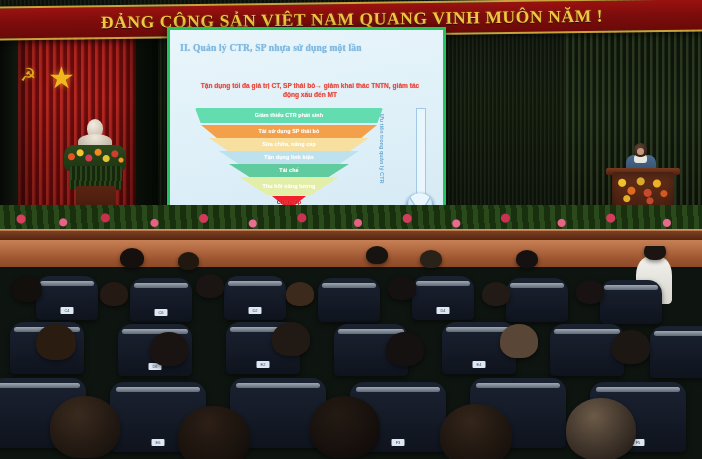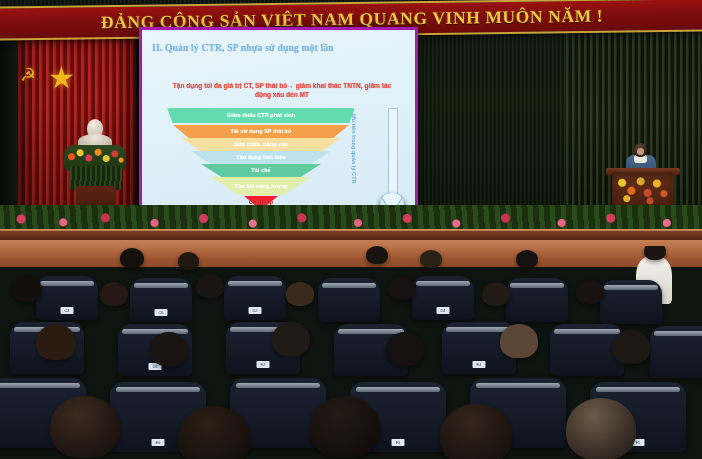--- a/index.html
+++ b/index.html
@@ -155,22 +155,22 @@
       radial-gradient(circle at 46% 26%,#d8a92c 0 3.5px,transparent 4.5px),
       radial-gradient(circle at 58% 58%,#c94a2b 0 3.5px,transparent 4.5px),
       radial-gradient(circle at 74% 32%,#eeb227 0 3.5px,transparent 4.5px),
       radial-gradient(circle at 86% 60%,#d05a22 0 3px,transparent 4px),
       radial-gradient(circle at 22% 74%,#e2b02b 0 3px,transparent 4px),
       radial-gradient(circle at 62% 80%,#c24a2c 0 3px,transparent 4px);
   }
 
   
   .screen-frame{
-    position:absolute;left:139px;top:27px;width:279px;height:182px;
-    background:#a21caf;padding:3px;box-sizing:border-box;
+    position:absolute;left:167px;top:27px;width:279px;height:182px;
+    background:#22c55e;padding:3px;box-sizing:border-box;
     box-shadow:0 3px 10px rgba(0,0,0,.7);
   }
   .screen{
     position:relative;width:100%;height:100%;
     background:linear-gradient(170deg,#e9f6fb 0%,#dff0f8 55%,#d7ebf5 100%);
     overflow:hidden;
   }
   .slide-title{
     position:absolute;left:10px;top:13px;
     color:#7fb8e0;font-size:9.5px;font-weight:bold;

